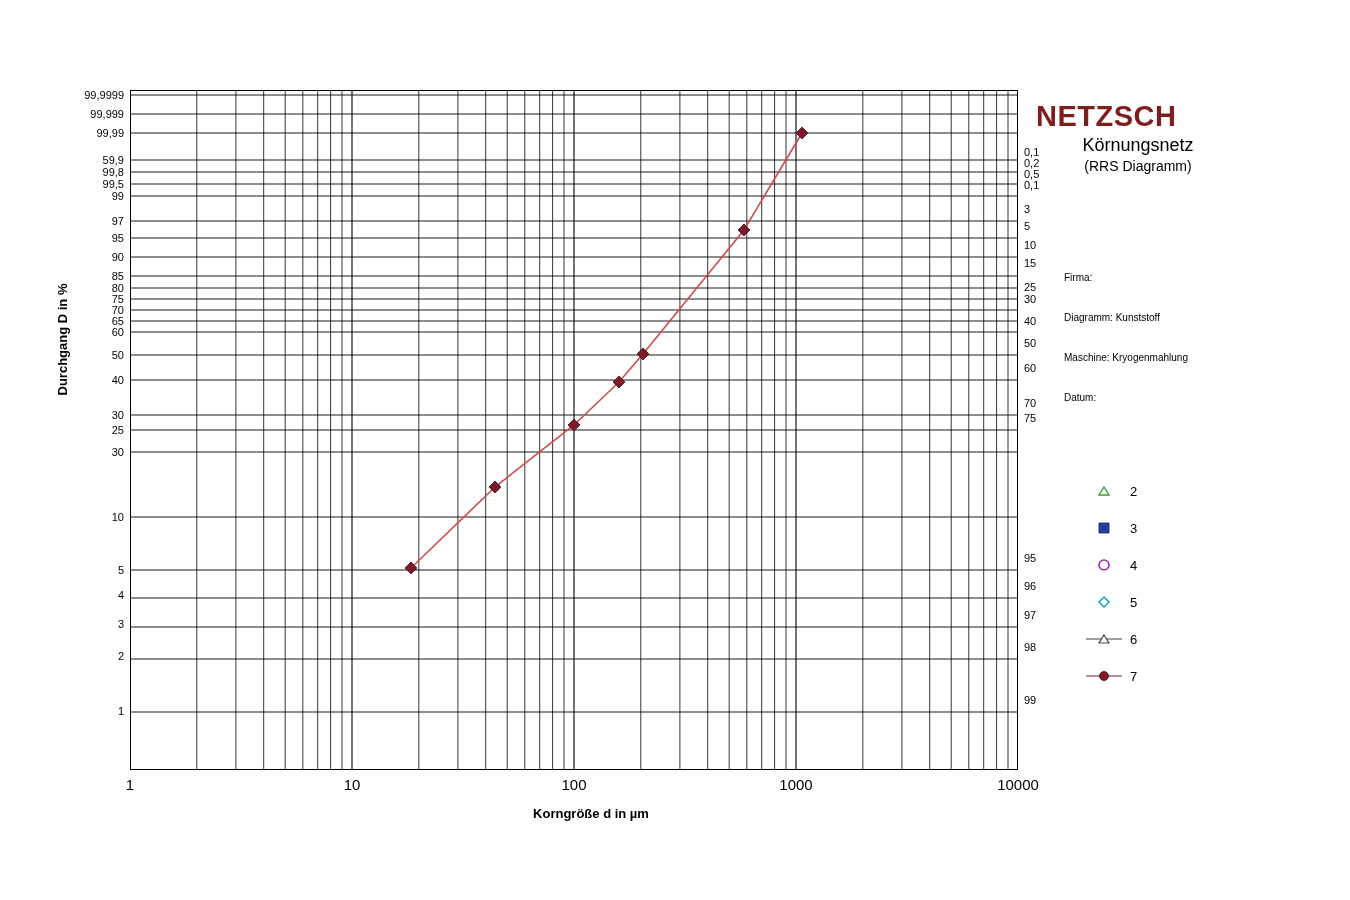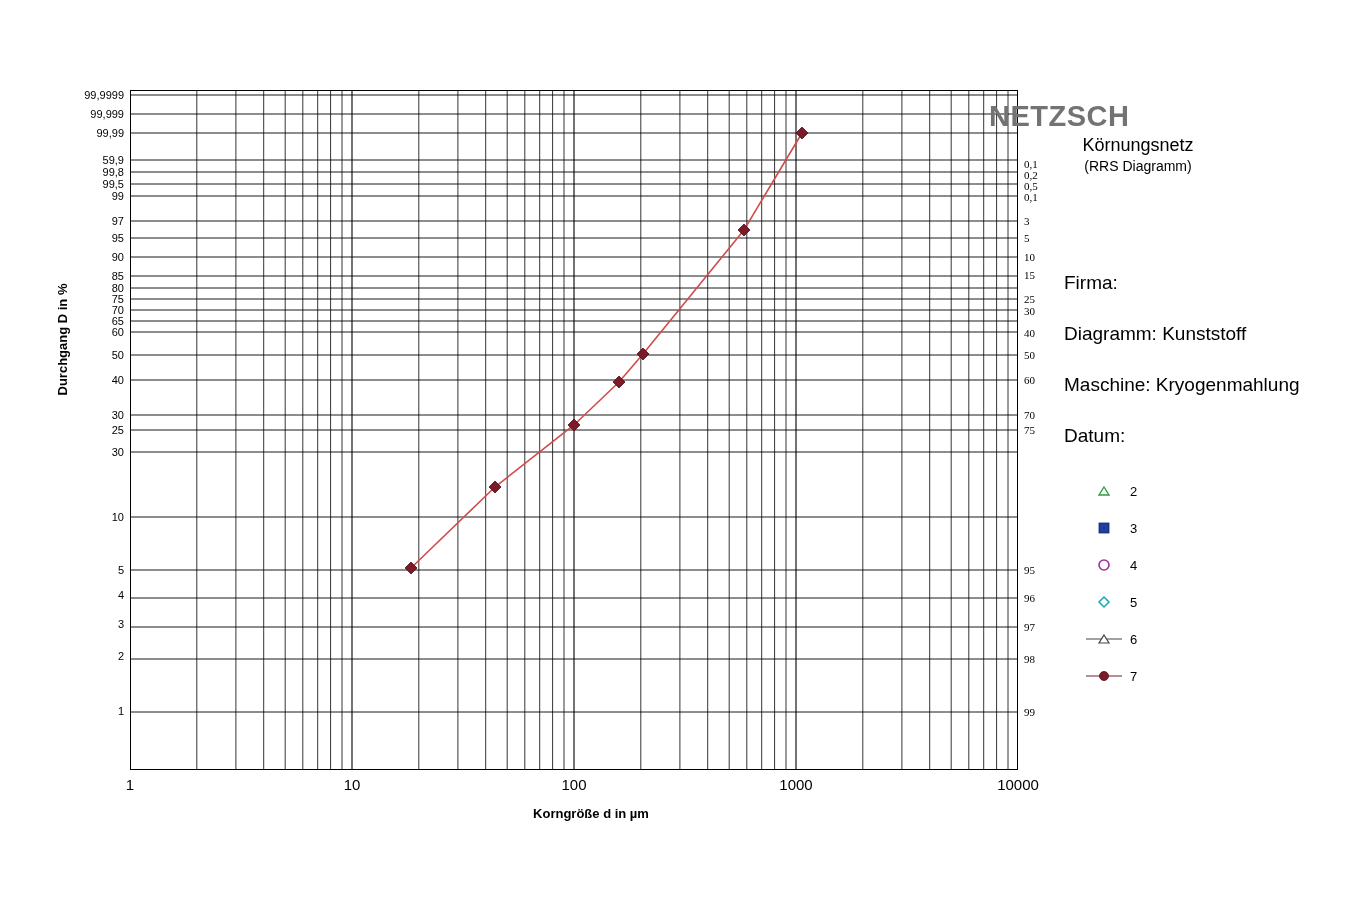--- a/index.html
+++ b/index.html
@@ -63,24 +63,23 @@
   .y-left-col {
     position: absolute;
     left: 60px;
     top: 90px;
     width: 64px;
     height: 680px;
   }
   .y-right-col {
     position: absolute;
     left: 1024px;
-    top: 90px;
+    top: 78px;
     width: 60px;
     height: 680px;
-    font-family: Liberation Serif, serif;
   }
   .x-labels {
     position: absolute;
     left: 130px;
     top: 776px;
     width: 888px;
     height: 24px;
   }
   .xtick {
     position: absolute;
@@ -106,26 +105,26 @@
     top: 806px;
     width: 888px;
     text-align: center;
     font-size: 13px;
     font-weight: bold;
   }
 
   
   .brand {
     position: absolute;
-    left: 989px;
+    left: 1036px;
     top: 100px;
     font-size: 29px;
     font-weight: bold;
     letter-spacing: 0.5px;
-    color: #737373;
+    color: #7f1d1d;
   }
   .chart-title {
     position: absolute;
     left: 1038px;
     top: 135px;
     width: 200px;
     text-align: center;
     font-size: 18px;
   }
   .chart-subtitle {
@@ -136,21 +135,21 @@
     text-align: center;
     font-size: 14px;
   }
   .info-list {
     position: absolute;
     left: 1064px;
     top: 272px;
     width: 280px;
   }
   .info-row {
-    font-size: 19px;
+    font-size: 10px;
     margin-bottom: 29px;
     white-space: nowrap;
   }
 
   
   .legend {
     position: absolute;
     left: 1086px;
     top: 484px;
     width: 240px;

